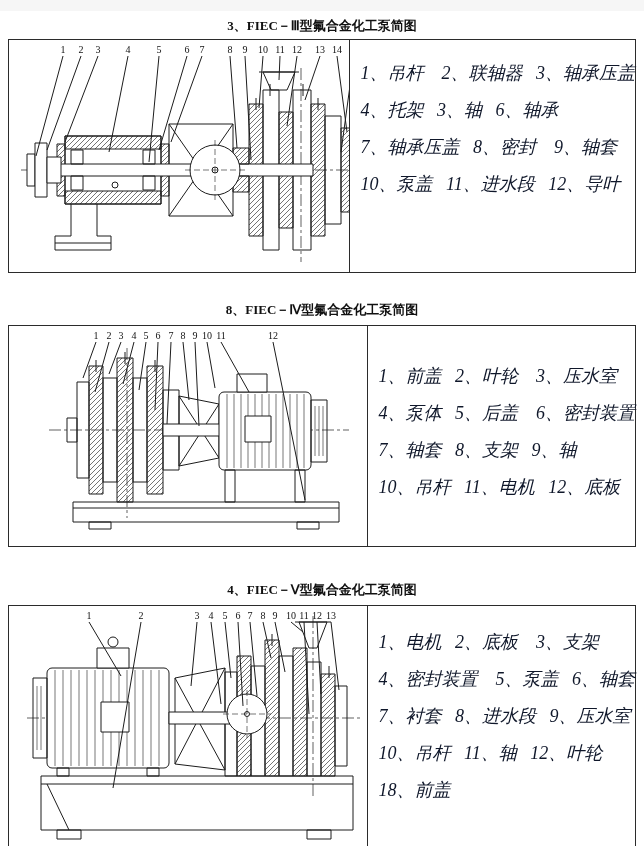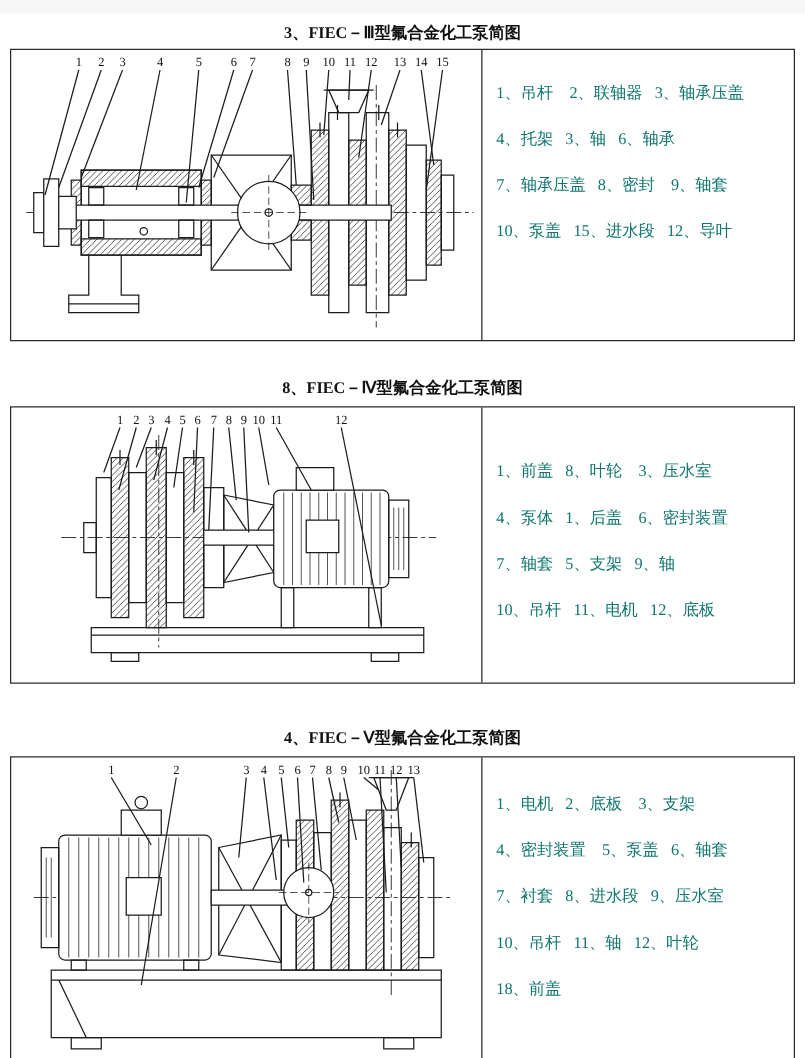--- a/index.html
+++ b/index.html
@@ -3,21 +3,21 @@
 <meta charset="utf-8">
 <style>
   * { margin:0; padding:0; box-sizing:border-box; }
   html,body { background:#f6f6f6; }
   body { font-family:"Liberation Serif", serif; color:#000; }
   .page { position:relative; width:644px; height:846px; background:#ffffff; overflow:hidden; margin:11px auto; }
   .title { position:absolute; left:0; width:100%; text-align:center; font-size:13px; font-weight:600; color:#111; }
   .panel { position:absolute; left:8px; width:628px; border:1px solid #2b2b2b; display:flex; background:#fff; }
   .drawing { width:377px; border-right:1px solid #2b2b2b; position:relative; overflow:hidden; }
   .drawing svg { display:block; }
-  .parts { flex:1; padding-left:11px; font-size:13px; color:#0f766e; }
+  .parts { flex:1; padding-left:11px; font-size:18px; color:#0f172a;font-style:italic; }
   .pline { line-height:37px; white-space:pre; }
   
   .draw line, .draw path, .draw rect, .draw circle, .draw polyline, .draw polygon {
     stroke:#1c1c1c; fill:none; stroke-width:1; vector-effect:non-scaling-stroke;
   }
   .draw .hatch { fill:url(#hatch); }
   .draw .fillw { fill:#ffffff; }
   .draw .thin { stroke-width:0.6; }
   .draw .cl { stroke-width:0.7; stroke-dasharray:12 3 3 3; }
   .draw .crossref { stroke-width:0.6; stroke-dasharray:6 3; }
@@ -149,21 +149,21 @@
           <text x="311" y="13">13</text>
           <text x="328" y="13">14</text>
           <text x="345" y="13">15</text>
         </g>
       </svg>
     </div>
     <div class="parts" style="padding-top:15px">
       <div class="pline">1、吊杆    2、联轴器   3、轴承压盖</div>
       <div class="pline">4、托架   3、轴   6、轴承</div>
       <div class="pline">7、轴承压盖   8、密封    9、轴套</div>
-      <div class="pline">10、泵盖   15、进水段   12、导叶</div>
+      <div class="pline">10、泵盖   11、进水段   12、导叶</div>
     </div>
   </div>
 
   <div class="title" style="top:290px">8、FIEC－Ⅳ型氟合金化工泵简图</div>
 
   <div class="panel" style="top:314px;height:222px">
     <div class="drawing">
       <svg class="draw" width="377" height="220" viewBox="0 0 377 220">
 
         <g>
@@ -240,23 +240,23 @@
           <text x="162" y="13">7</text>
           <text x="174" y="13">8</text>
           <text x="186" y="13">9</text>
           <text x="198" y="13">10</text>
           <text x="212" y="13">11</text>
           <text x="264" y="13">12</text>
         </g>
       </svg>
     </div>
     <div class="parts" style="padding-top:32px">
-      <div class="pline">1、前盖   8、叶轮    3、压水室</div>
-      <div class="pline">4、泵体   1、后盖    6、密封装置</div>
-      <div class="pline">7、轴套   5、支架   9、轴</div>
+      <div class="pline">1、前盖   2、叶轮    3、压水室</div>
+      <div class="pline">4、泵体   5、后盖    6、密封装置</div>
+      <div class="pline">7、轴套   8、支架   9、轴</div>
       <div class="pline">10、吊杆   11、电机   12、底板</div>
     </div>
   </div>
 
   <div class="title" style="top:570px">4、FIEC－Ⅴ型氟合金化工泵简图</div>
 
   <div class="panel" style="top:594px;height:247px">
     <div class="drawing">
       <svg class="draw" width="377" height="245" viewBox="0 0 377 245">
 

